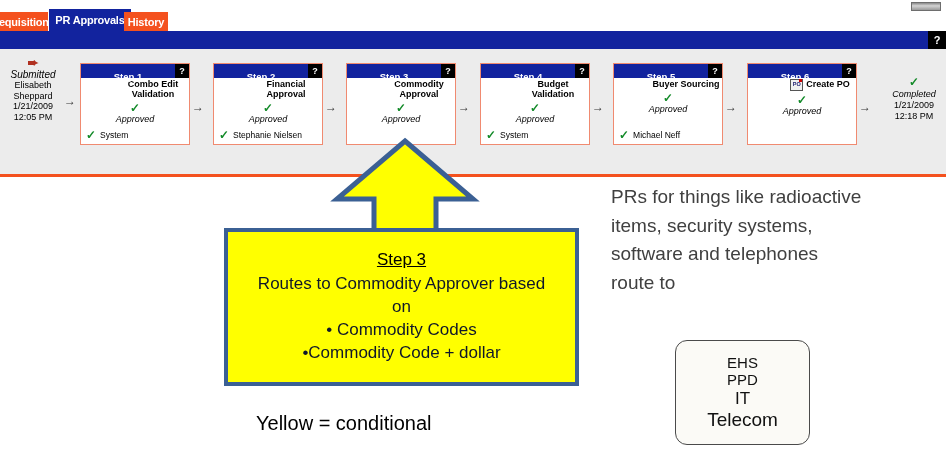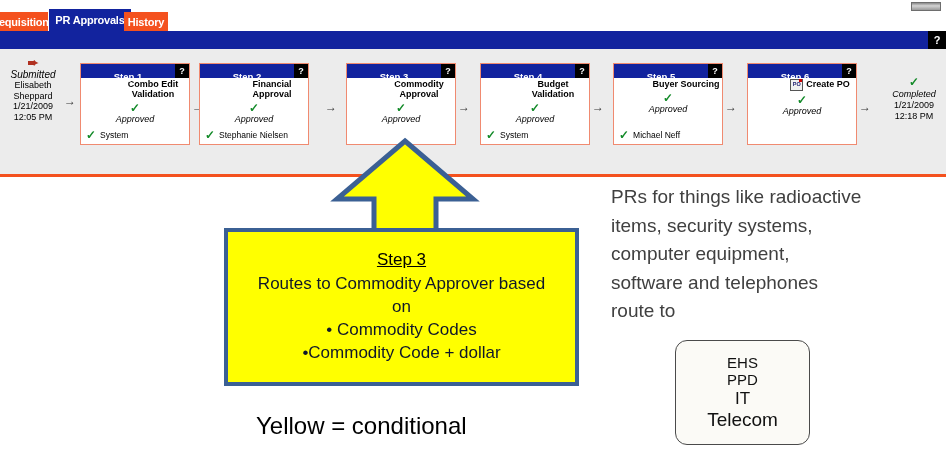--- a/index.html
+++ b/index.html
@@ -157,21 +157,21 @@
   #callout-title{
     font-size:17px;color:#000000;text-decoration:underline;
     margin-bottom:2px;
   }
   .callout-line{
     font-size:17px;color:#0f172a;text-align:center;line-height:23px;
   }
   
   #legend-caption{
     position:absolute;left:256px;top:412px;
-    font-size:24px;color:#000000;
+    font-size:20px;color:#000000;
   }
   
   #right-paragraph{
     position:absolute;left:611px;top:183px;width:330px;
   }
   .right-line{
     font-size:19px;color:#404040;line-height:28.5px;
   }
   
   #departments-box{
@@ -234,21 +234,21 @@
       <span class="status-check">✓</span>
       <span class="status-text">Approved</span>
     </div>
     <div class="step-actor">
       <span class="actor-check">✓</span>
       <span>System</span>
     </div>
   </div>
   <div class="step-connector" style="left:192px;">→</div>
 
-  <div class="step-box" id="step-box-2" style="left:199px;">
+  <div class="step-box" id="step-box-2" style="left:213px;">
     <div class="step-head">
       <div class="step-head-title">Step 2</div>
       <div class="step-head-help">?</div>
     </div>
     <div class="step-name">
       <span>Financial Approval</span>
     </div>
     <div class="step-status">
       <span class="status-check">✓</span>
       <span class="status-text">Approved</span>
@@ -350,21 +350,20 @@
   <div class="callout-line">on</div>
   <div class="callout-line">• Commodity Codes</div>
   <div class="callout-line">•Commodity Code + dollar</div>
 </div>
 
 <div id="legend-caption">Yellow = conditional</div>
 
 <div id="right-paragraph">
   <div class="right-line">PRs for things like radioactive</div>
   <div class="right-line">items, security systems,</div>
-  <div class="right-line">computer equipment,</div>
   <div class="right-line">software and telephones</div>
   <div class="right-line">route to</div>
 </div>
 
 <div id="departments-box">
   <div class="dept-line" id="dept-0">EHS</div>
   <div class="dept-line" id="dept-1">PPD</div>
   <div class="dept-line" id="dept-2">IT</div>
   <div class="dept-line" id="dept-3">Telecom</div>
 </div>

